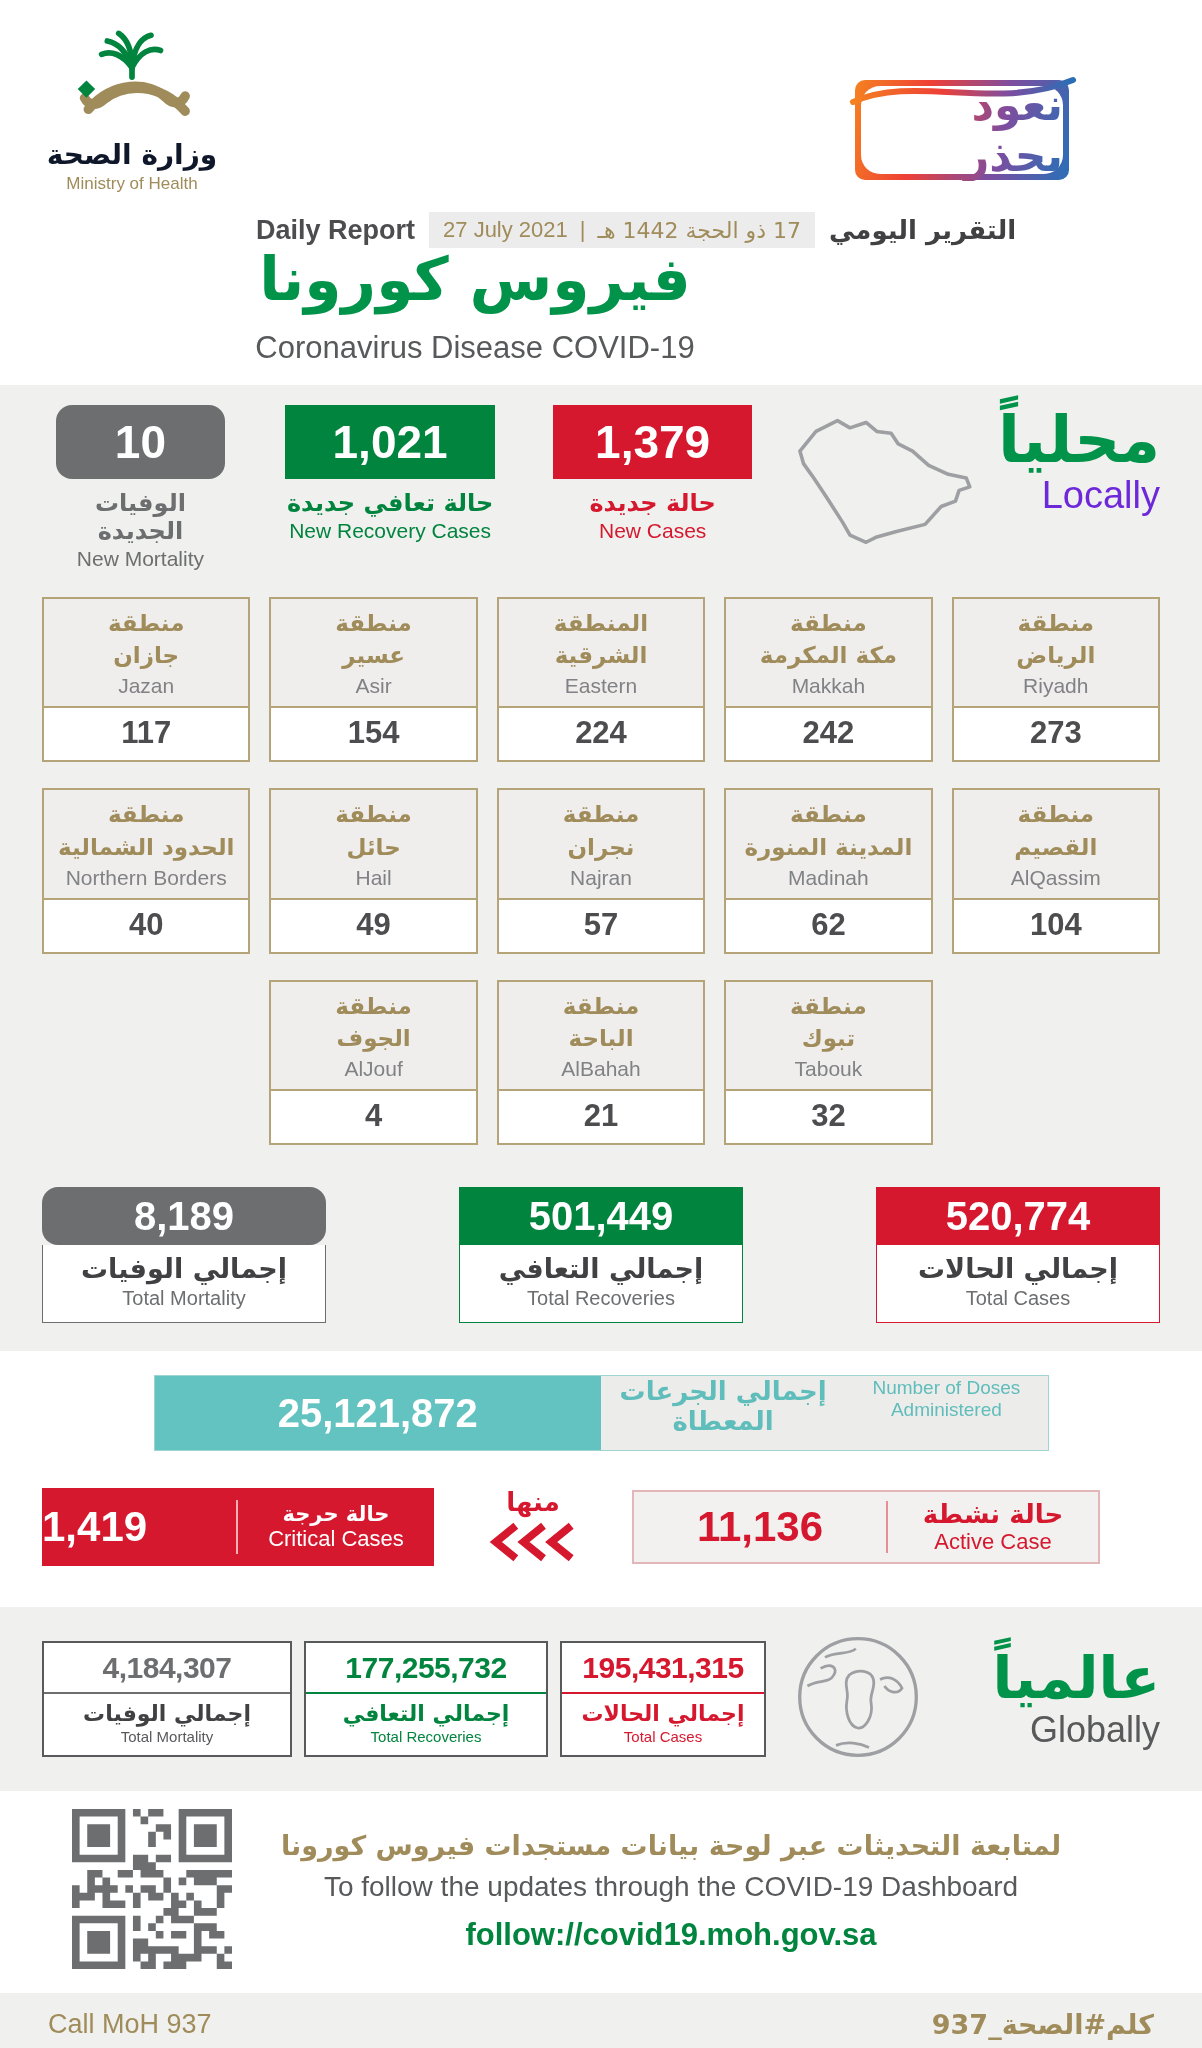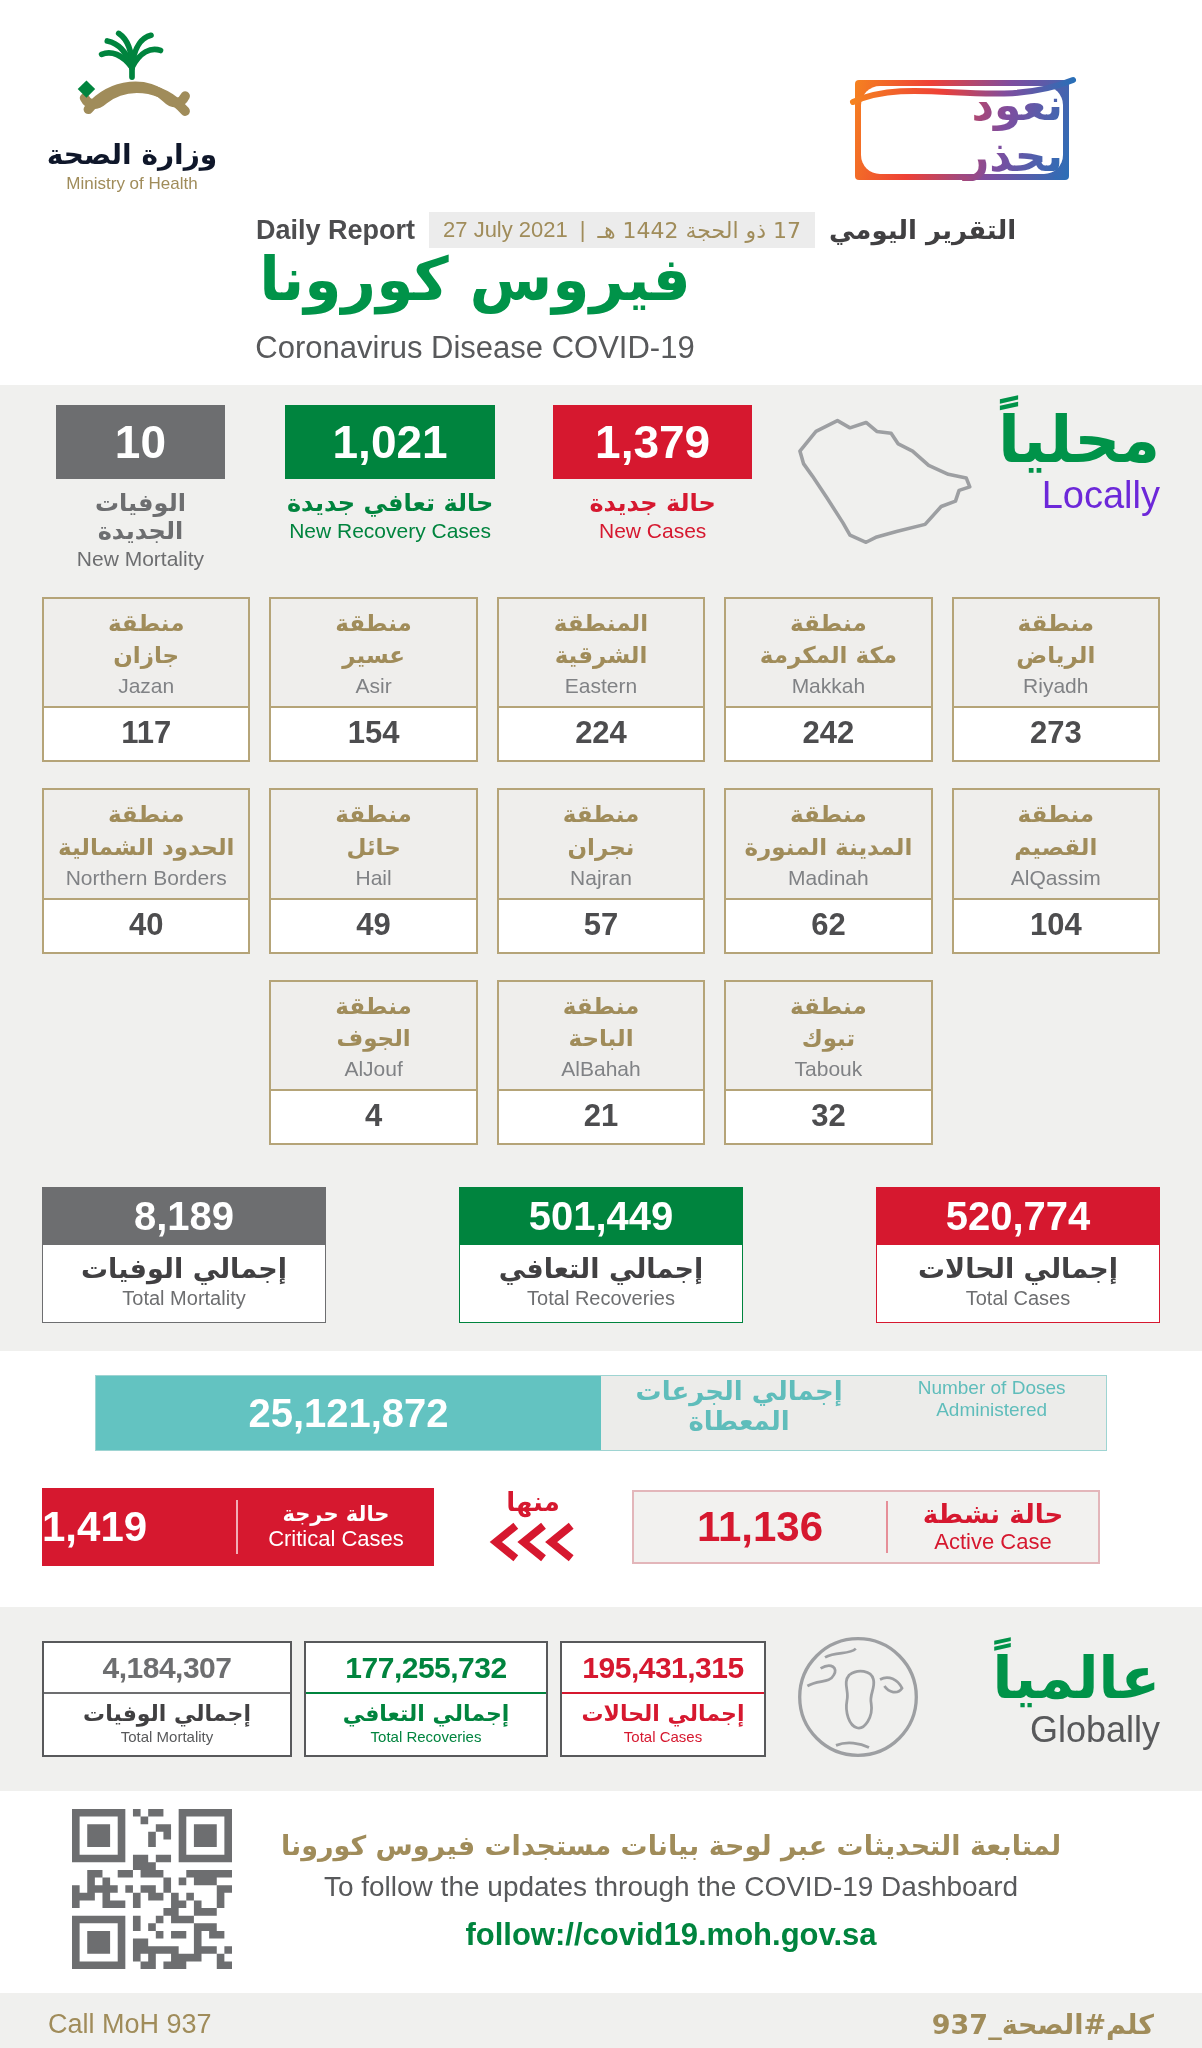--- a/index.html
+++ b/index.html
@@ -10,21 +10,21 @@
   }
   .ar { font-family: "DejaVu Sans", "Liberation Sans", sans-serif; }
 
   
   .header { position: relative; height: 385px; }
   .logo { position: absolute; left: 42px; top: 22px; width: 180px; text-align: center; }
   .logo-ar { color: #0f172a; font-size: 28px; font-weight: bold; }
   .logo-en { color: #a08c5a; font-size: 17px; margin-top: 3px; }
 
   .badge { position: absolute; right: 133px; top: 80px; width: 214px; height: 100px;
-    border-radius: 4px; padding: 6px;
+    border-radius: 10px; padding: 6px;
     background: linear-gradient(105deg, #f58220 0%, #ee4036 32%, #7e4d9f 65%, #2a6fb7 100%); }
   .badge-inner { width: 100%; height: 100%; background: #fff; border-radius: 19px;
     display: flex; align-items: center; justify-content: center; }
   .badge-text { font-size: 44px; font-weight: bold;
     background: linear-gradient(105deg, #f58220 0%, #ee4036 35%, #7e4d9f 68%, #2a6fb7 100%);
     -webkit-background-clip: text; background-clip: text; color: transparent; }
   .badge-swoosh { position: absolute; left: -10px; top: -10px; }
 
   .daterow { position: absolute; left: 256px; top: 212px; display: flex; align-items: center; gap: 14px; }
   .report-en { font-size: 27px; font-weight: bold; color: #4d4d4f; }
@@ -39,21 +39,21 @@
 
   
   .band1 { background: #f0f0ee; padding: 20px 42px 28px; }
   .statrow { display: flex; align-items: flex-start; }
   .stat { text-align: center; }
   .sbox { height: 74px; display: flex; align-items: center; justify-content: center;
     color: #fff; font-size: 46px; font-weight: bold; }
   .stat1 { width: 170px; margin-left: 14px; }
   .stat2 { width: 212px; margin-left: 60px; }
   .stat3 { width: 200px; margin-left: 58px; }
-  .bg-gray { background: #6d6e70; } .bg-green { background: #00843e; } .bg-red { background: #d6182f; }
+  .bg-gray { background: #6d6e70; border-radius: 16px; } .bg-green { background: #00843e; } .bg-red { background: #d6182f; }
   .sl-ar { font-size: 24px; font-weight: bold; margin-top: 10px; }
   .sl-en { font-size: 21px; margin-top: 2px; }
   .c-gray { color: #6d6e70; } .c-green { color: #00843e; } .c-red { color: #d6182f; }
   .mapwrap { margin-left: 34px; margin-top: -4px; }
   .lochead { margin-left: auto; text-align: right; padding-top: 2px; }
   .loc-ar { font-size: 64px; font-weight: bold; color: #009349; line-height: 1.05; }
   .loc-en { font-size: 38px; color: #6d28d9; margin-top: 0px; }
 
   .rgrid { display: grid; grid-template-columns: repeat(5, 1fr); gap: 26px 19px; margin-top: 26px; }
   .rbox { border: 2px solid #b5a478; background: #fff; }
@@ -68,21 +68,21 @@
   .totrow { display: flex; justify-content: space-between; margin-top: 42px; }
   .tbox { width: 284px; }
   .ttop { height: 58px; color: #fff; font-weight: bold; font-size: 40px;
     display: flex; align-items: center; justify-content: center; }
   .tbot { background: #fff; border: 1px solid; border-top: none; padding: 8px 4px 12px; text-align: center; }
   .t-ar { font-size: 27px; font-weight: bold; color: #414042; }
   .t-en { font-size: 20px; color: #6d6e70; margin-top: 3px; }
   .bd-gray { border-color: #6d6e70; } .bd-green { border-color: #00843e; } .bd-red { border-color: #d6182f; }
 
   
-  .doses { width: 1012px; margin: 24px auto 0; display: flex; height: 76px; border: 1px solid #9ed4d2; }
+  .doses { width: 895px; margin: 24px auto 0; display: flex; height: 76px; border: 1px solid #9ed4d2; }
   .d-val { background: #63c3c1; color: #fff; font-weight: bold; font-size: 40px; flex: 0 0 50%;
     display: flex; align-items: center; justify-content: center; }
   .d-lab { flex: 1; background: #ececea; display: flex; flex-direction: row; justify-content: flex-end;
     text-align: center; color: #5fbdbb; }
   .d-ar { font-size: 26px; font-weight: bold; }
   .d-en { font-size: 19px; margin-top: 1px; }
 
   
   .critrow { display: flex; align-items: center; margin: 36px 42px 0; }
   .critbox { width: 392px; height: 78px; background: #d6182f; color: #fff; display: flex; align-items: center; }

